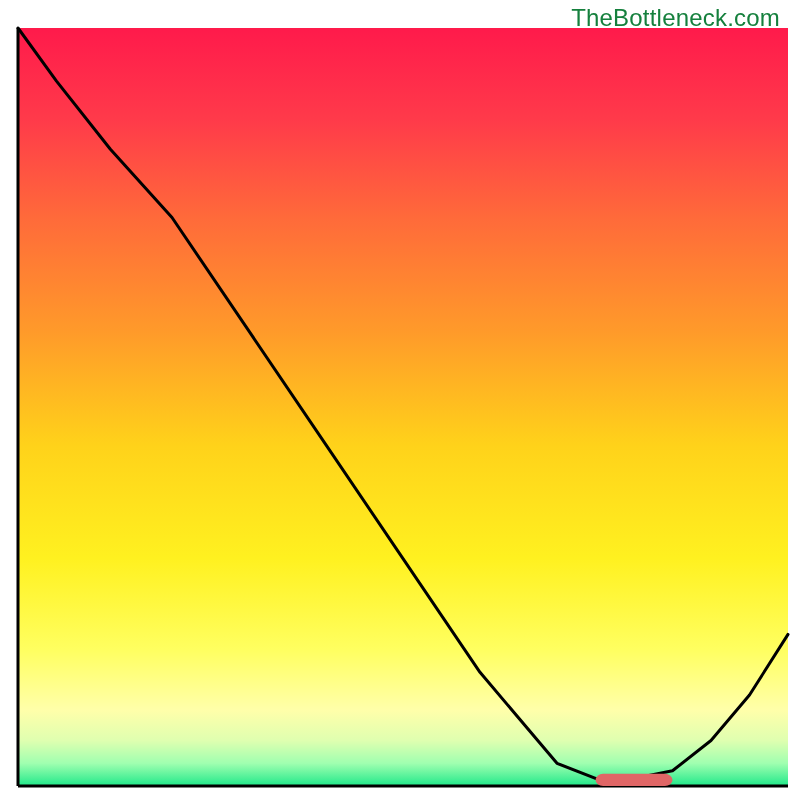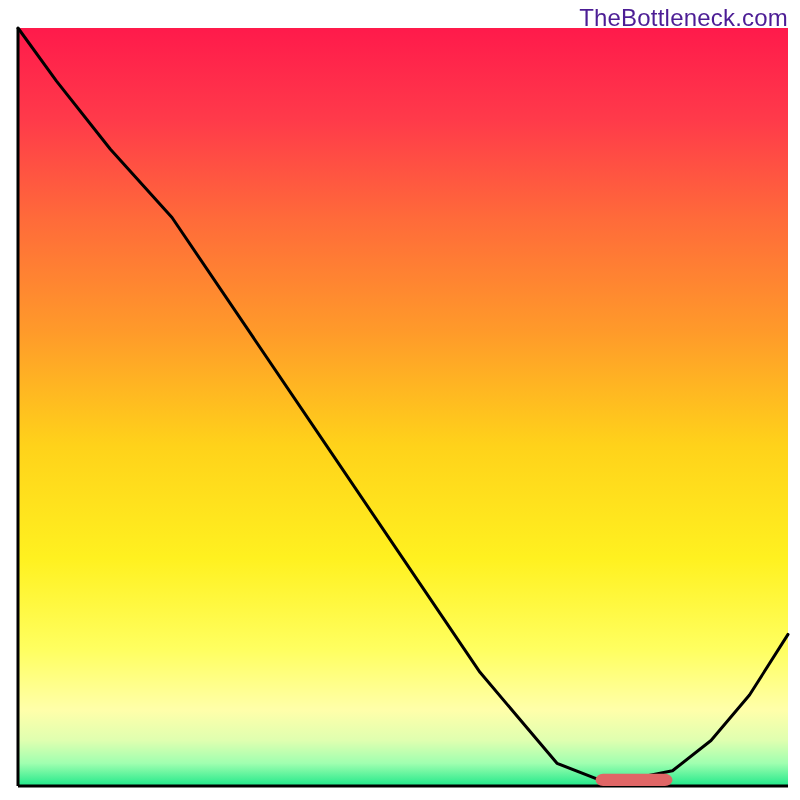--- a/index.html
+++ b/index.html
@@ -12,24 +12,24 @@
     overflow: hidden;
   }
   .stage {
     position: relative;
     width: 800px;
     height: 800px;
   }
   .watermark {
     position: absolute;
     top: 4px;
-    right: 12px;
+    right: 20px;
     font-size: 24px;
     font-weight: 400;
-    color: #4c1d95;
+    color: #15803d;
     letter-spacing: 0.2px;
   }
   svg.chart {
     position: absolute;
     left: 0;
     top: 0;
     width: 800px;
     height: 800px;
     display: block;
   }

